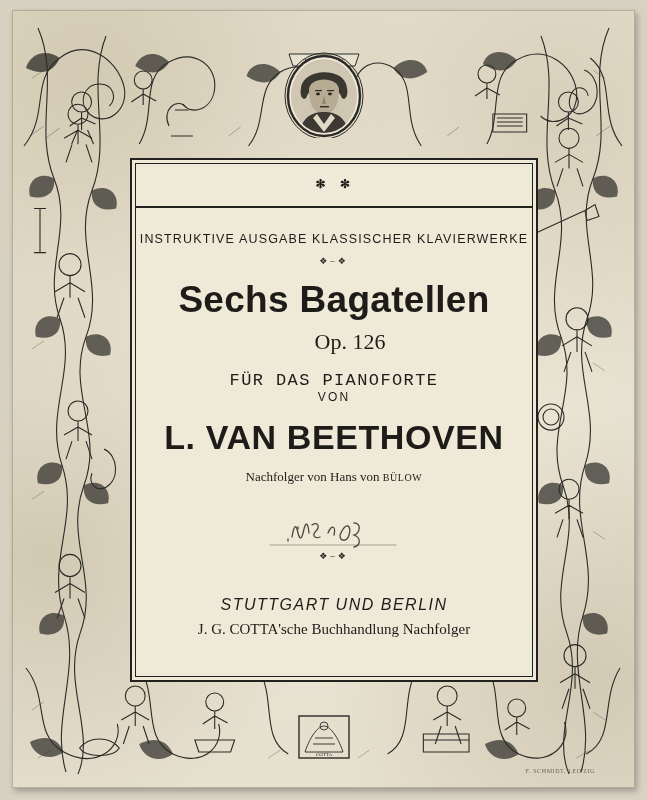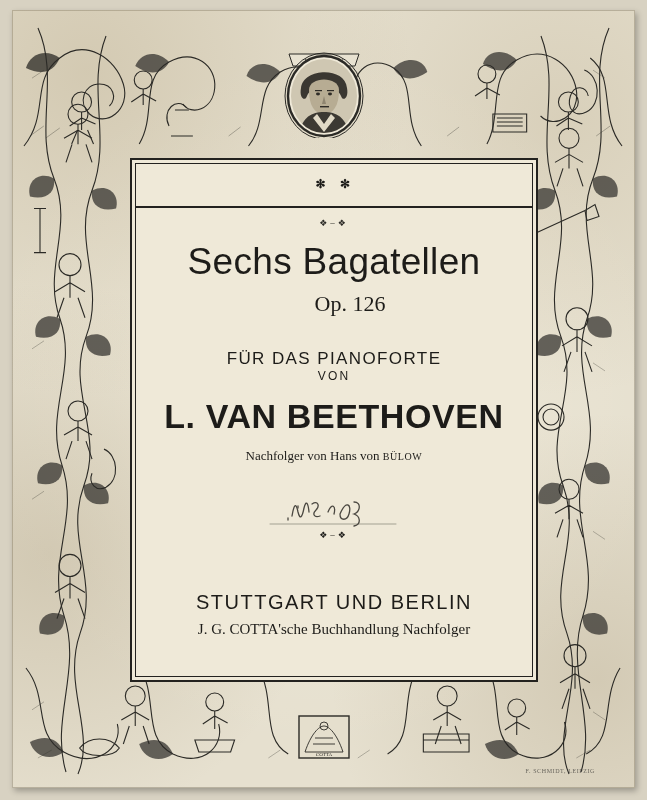--- a/index.html
+++ b/index.html
@@ -115,34 +115,35 @@
   }
   .fleuron {
     margin-top: 10px;
     font-size: 9px;
     letter-spacing: 3px;
     color: #2b2a26;
   }
   #work-title {
     margin-top: 12px;
     font-size: 37px;
-    font-weight: normal;
+    font-weight: bold;
     letter-spacing: 0.3px;
     font-family: "Liberation Sans", sans-serif;
   }
   #opus {
     margin-top: 8px;
     font-size: 22px;
     font-family: "Liberation Serif", serif;
     margin-left: 32px;
   }
   #for-instrument {
-    margin-top: 32px;
+    margin-top: 16px;
     font-size: 17px;
     letter-spacing: 1.4px;
+    font-family: Liberation Mono, monospace;
   }
   #von {
     margin-top: 0;
     font-size: 12px;
     letter-spacing: 2.2px;
   }
   #composer {
     margin-top: 14px;
     font-size: 34px;
     font-weight: bold;
@@ -173,22 +174,23 @@
   }
 
   #imprint-wrap {
     position: absolute;
     left: 0;
     right: 0;
     bottom: 38px;
     text-align: center;
   }
   #city {
-    font-size: 20px;
+    font-size: 16px;
     letter-spacing: 1.5px;
+    font-style: italic;
   }
   #publisher {
     margin-top: 7px;
     font-size: 15px;
     font-family: "Liberation Serif", serif;
     text-align: center;
   }
 
   
   #engraver {
@@ -393,20 +395,21 @@
     </div>
 
     <div id="plate">
       <div id="plate-inner">
 
         <div id="edition-strip">
           <span class="strip-star">✻</span>
           <span class="strip-star">✻</span>
         </div>
 
+        <div id="subtitle">INSTRUKTIVE AUSGABE KLASSISCHER KLAVIERWERKE</div>
 
         <div class="fleuron">❖⎯❖</div>
 
         <div id="work-title">Sechs Bagatellen</div>
 
         <div id="opus">Op. 126</div>
 
         <div id="for-instrument">FÜR DAS PIANOFORTE</div>
 
         <div id="von">VON</div>

